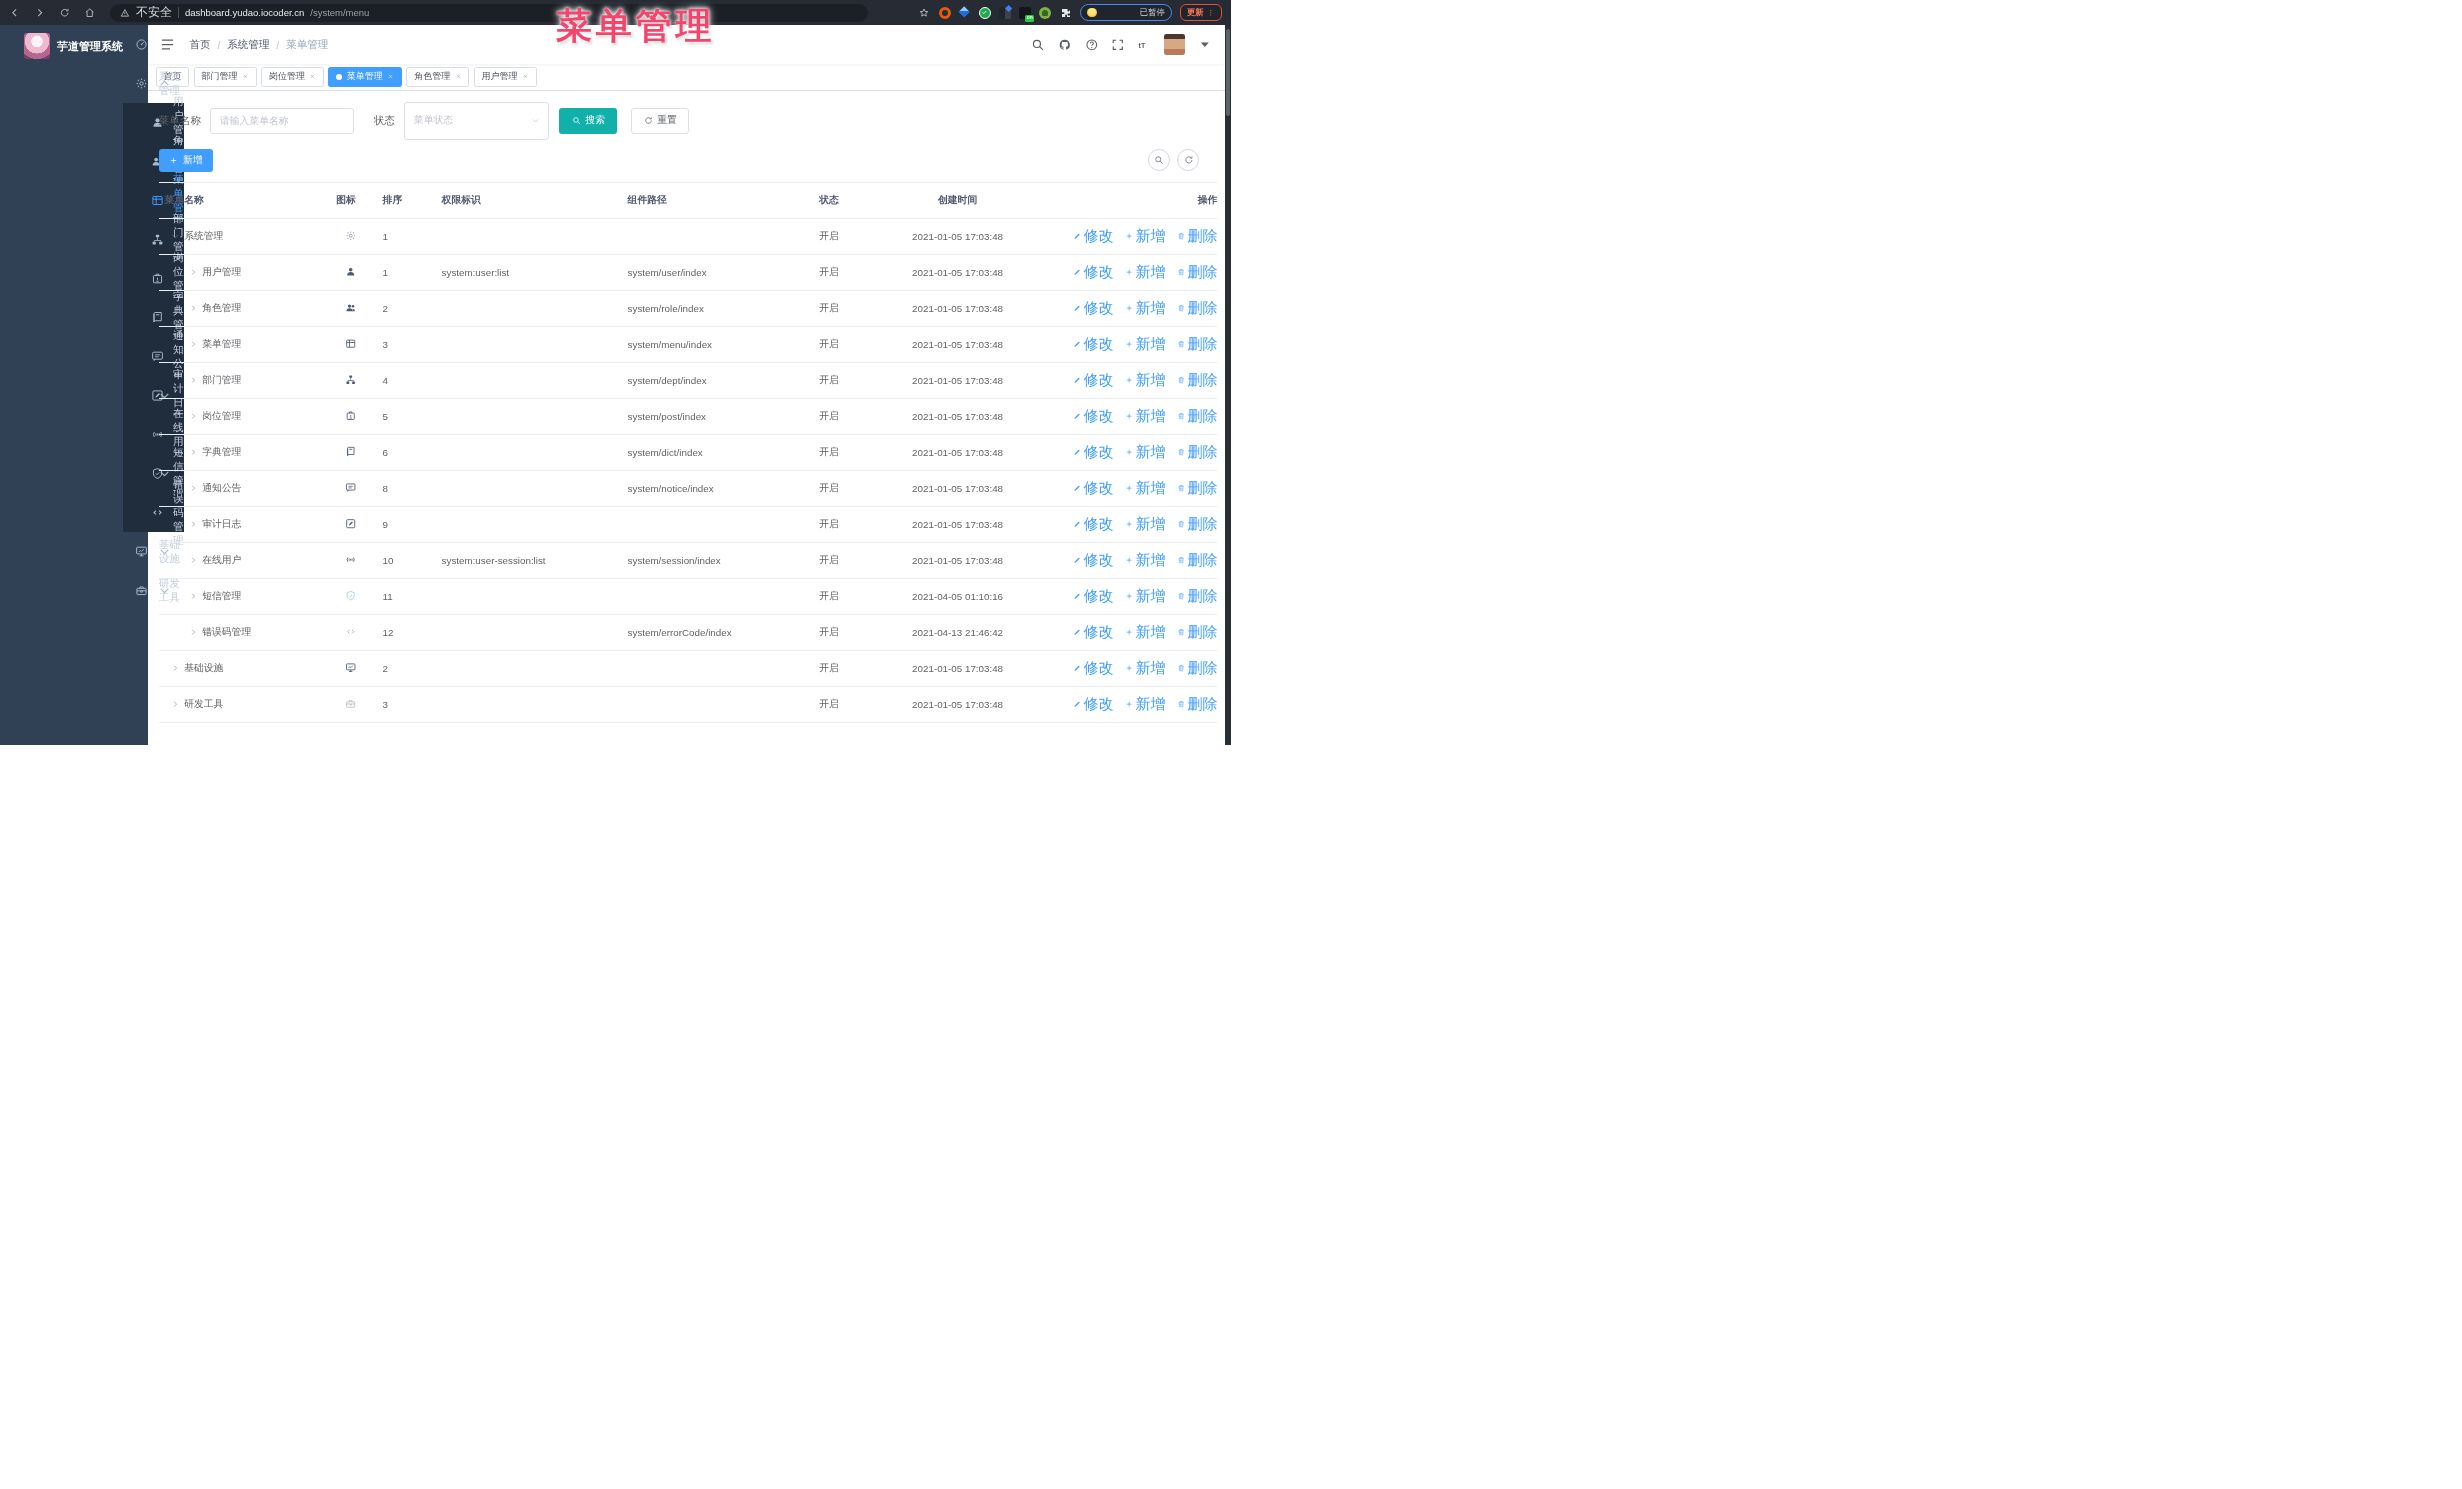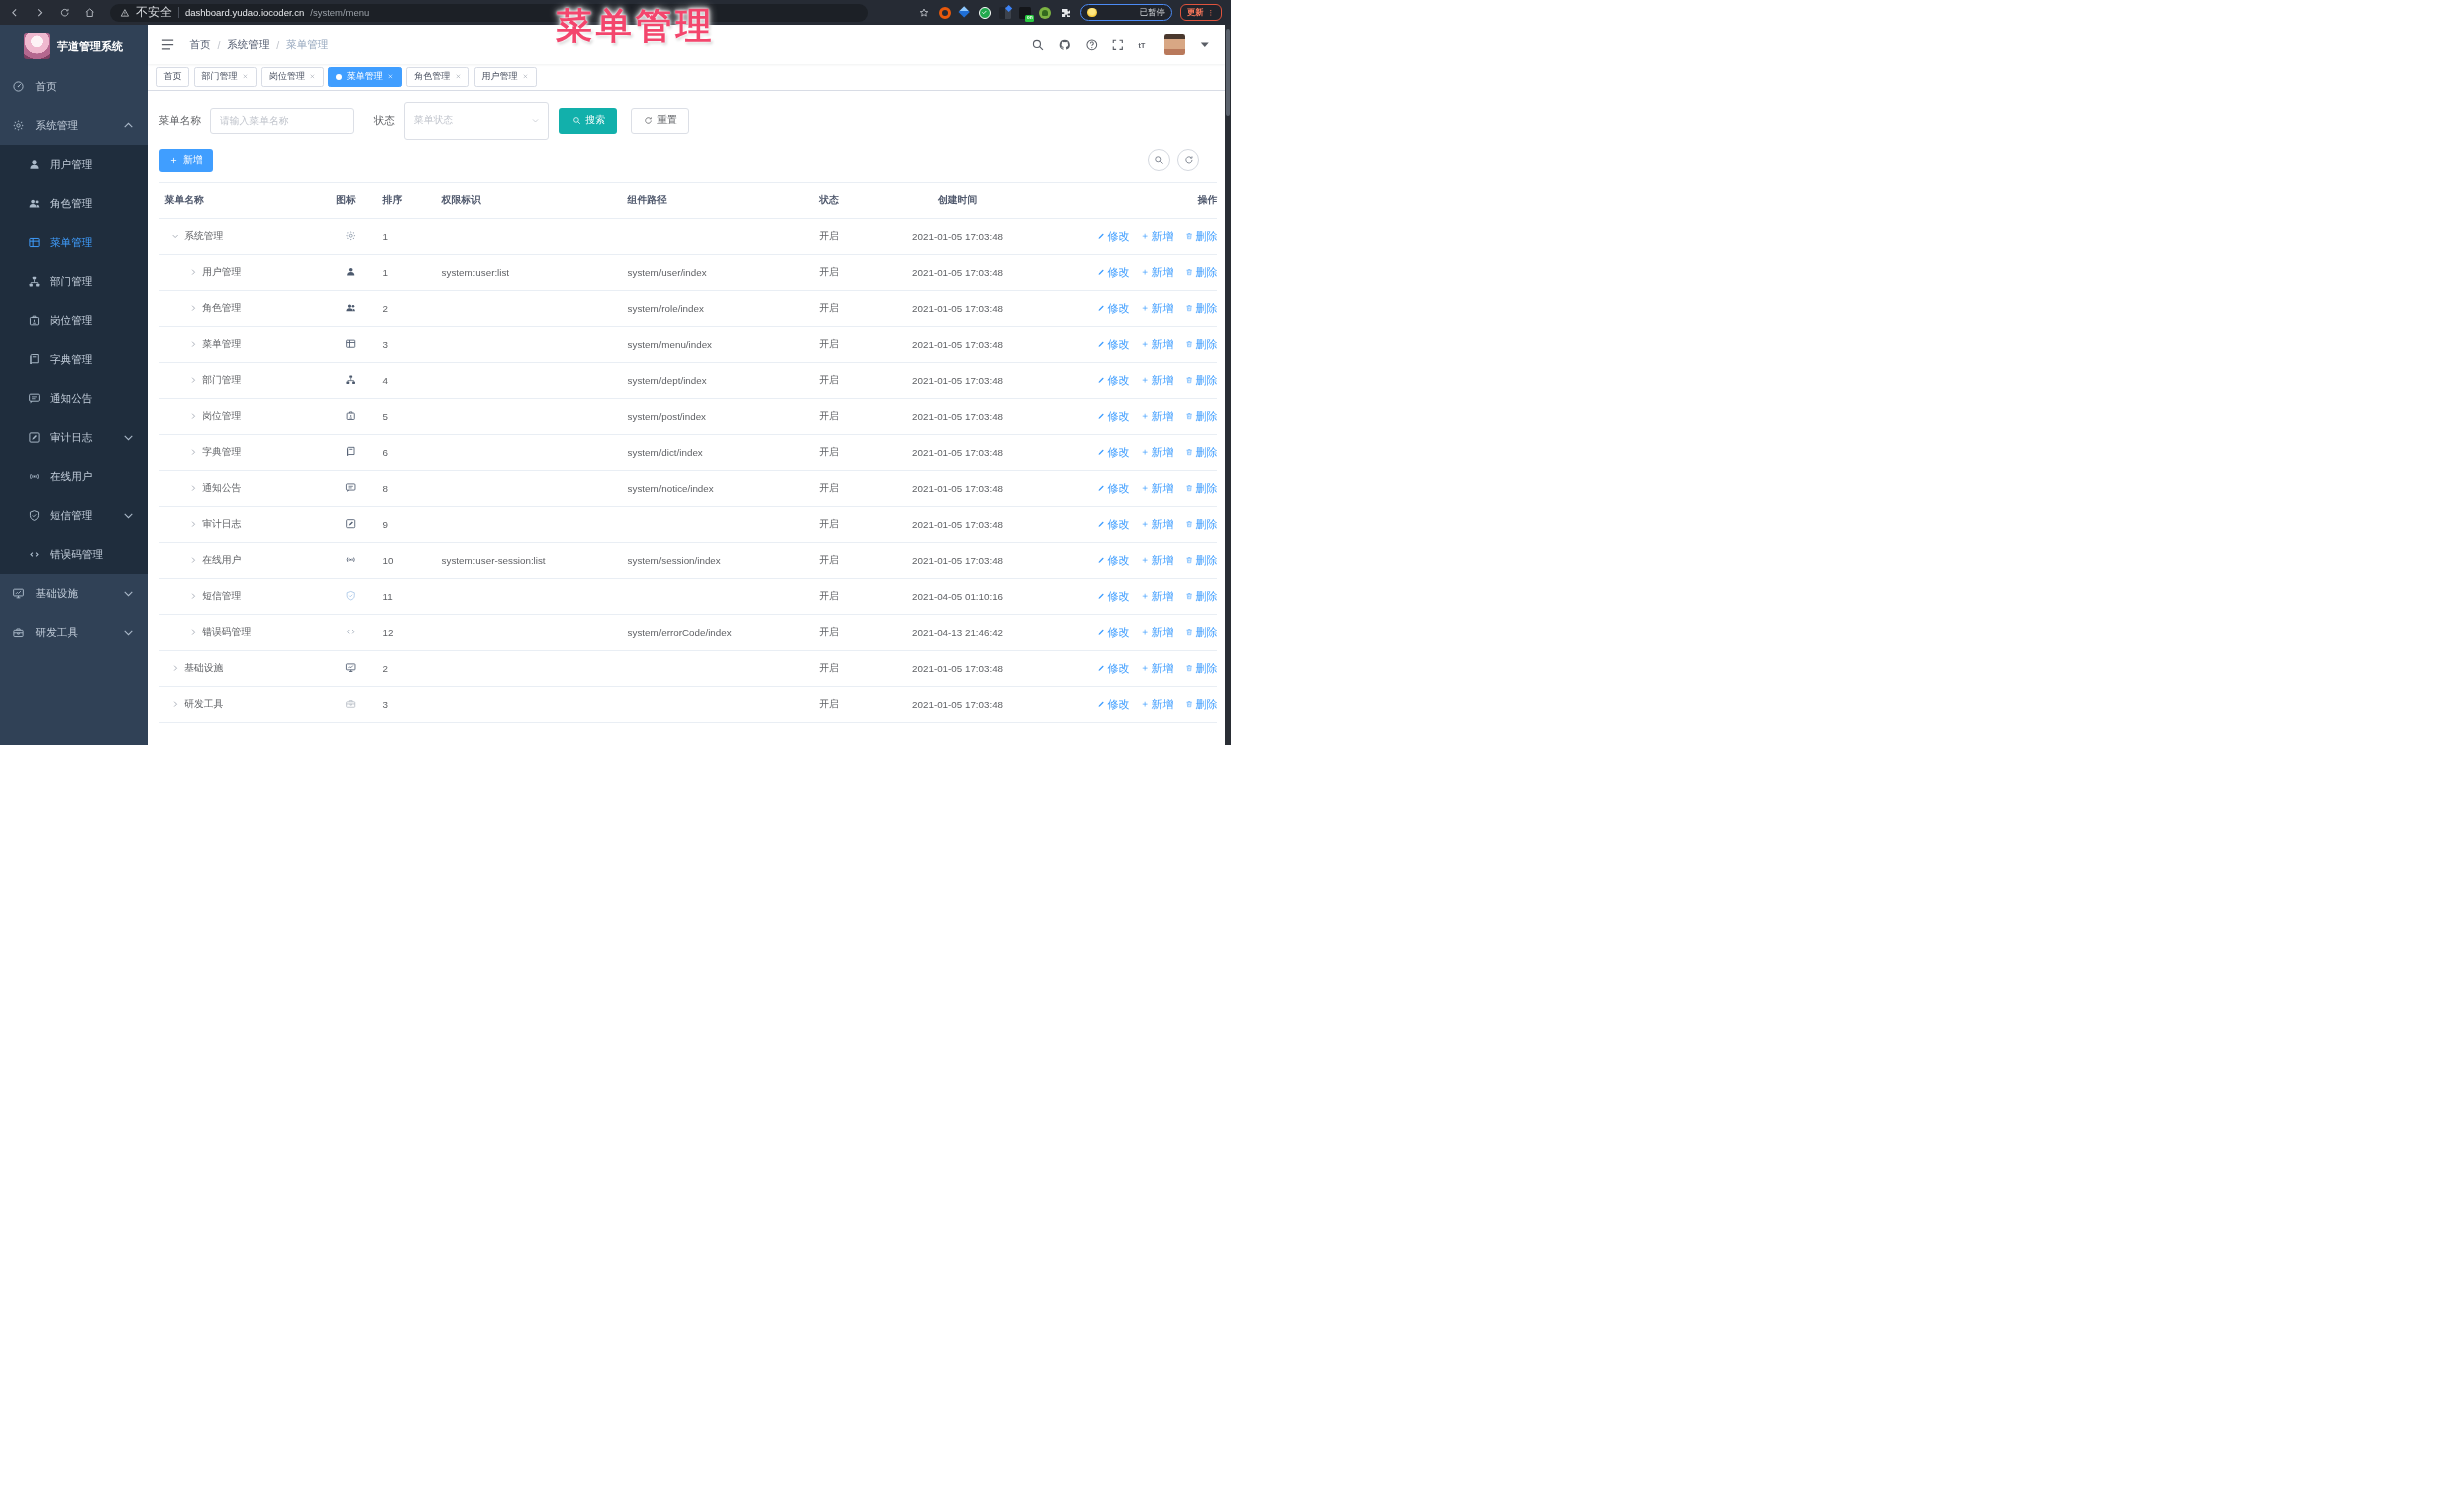--- a/index.html
+++ b/index.html
@@ -38,21 +38,21 @@
   .chrome-pill { height:16.7px; border-radius:9px; display:flex; align-items:center; gap:3.8px; padding:0 6px; background:#20242c; }
   .pill-paused { border:1.1px solid #4c8bf5;gap:43px; }
   .emoji-face { width:9.8px; height:9.8px; border-radius:50%; background:radial-gradient(circle at 50% 40%,#ffe680 0 40%,#f8c631 70%); }
   .pill-paused span { font-size:8.3px; color:#d6d9dd; }
   .pill-update { border:1.1px solid #e0533d; border-radius:6px; }
   .pill-update span { font-size:8.3px; color:#ff7a5c; font-weight:700; }
   .pill-update .ico { width:7.6px; height:7.6px; color:#ff7a5c; }
 
   
   .app { display:flex; height:720px; width:1225px; }
-  .sidebar { width:148px; flex:0 0 148px; background:var(--sidebar); display:flex; flex-direction:column; }
+  .sidebar { width:148px; flex:0 0 148px; background:var(--sidebar); display:flex; flex-direction:row; }
   .logo { height:42px; display:flex; align-items:center; padding-left:23.5px; gap:7.6px; }
   .logo-img { width:26px; height:26px; border-radius:3px;
               background:radial-gradient(circle at 50% 32%,#fdf3f6 0 26%,#efb9cf 27% 55%,#b4688f 56% 80%,#7e3f63 81%); }
   .logo-title { color:#fff; font-size:11px; font-weight:700; white-space:nowrap; }
   .side-item { height:39px; display:flex; align-items:center; font-size:10.6px; color:#c3cedb; cursor:pointer; position:relative; }
   .side-item.top { padding-left:12px; }
   .side-item.sub { padding-left:28px; background:var(--submenu); }
   .side-item .ico { width:13px; height:13px; color:#aab9c9; }
   .side-item.top .side-label { margin-left:10.6px; }
   .side-item.sub .side-label { margin-left:9px; }
@@ -114,21 +114,21 @@
   .trow .c-name.lvl1 { padding-left:30px; }
   .arrow { width:8.3px; height:8.3px; color:#858c99; margin-right:5.3px; cursor:pointer; }
   .c-icon { width:45px; display:flex; justify-content:center; }
   .c-icon .ico { width:11.4px; height:11.4px; color:#4d5a6e; }
   .c-sort { width:47px; padding-left:9px; }
   .c-perm { width:178px; padding-left:21px; }
   .c-path { width:189px; padding-left:29px; }
   .c-status { width:83px; text-align:center; }
   .c-date { width:174px; text-align:center; }
   .c-ops { flex:1; display:flex; justify-content:flex-end; gap:11.4px; }
-  .op { color:var(--accent); font-size:11px; display:inline-flex; align-items:center; gap:2.3px; cursor:pointer; }
+  .op { color:var(--accent); font-size:15px; display:inline-flex; align-items:center; gap:2.3px; cursor:pointer; }
   .op .ico { width:8.3px; height:8.3px; }
 
   
   .annotation { position:absolute; left:556px; top:1.5px; z-index:50; font-size:36px; font-weight:700; letter-spacing:3.8px;
                 color:var(--pink); white-space:nowrap;
                 text-shadow:0 0 2.3px #fff,0 0 5.3px #fff,0 0 9px rgba(255,255,255,.95),1.5px 2.3px 3px rgba(0,0,0,.25); }
   .vscroll { position:absolute; right:0; top:25px; bottom:0; width:6px; background:#2a2e35; z-index:4; }
   .vthumb { position:absolute; top:3.8px; left:0.8px; width:4.5px; height:87px; border-radius:2.3px; background:#5b626c; }
 </style>
 </head>

